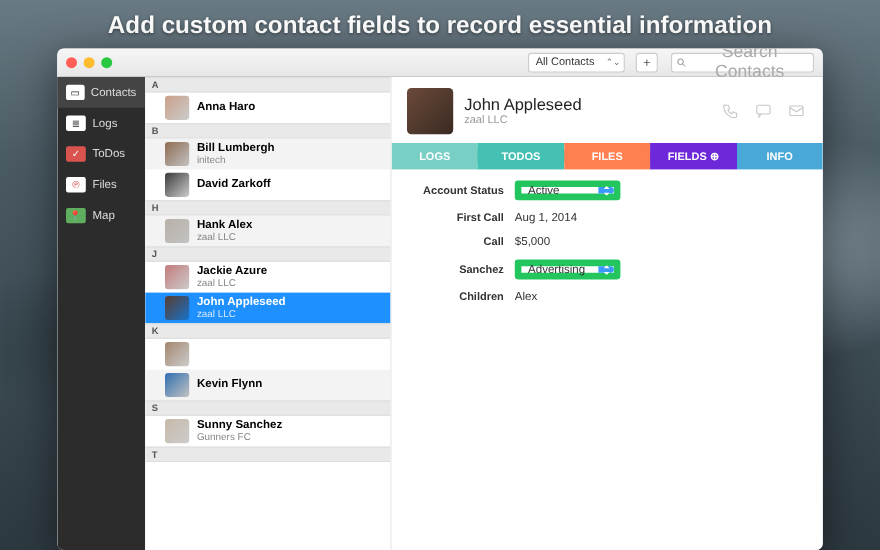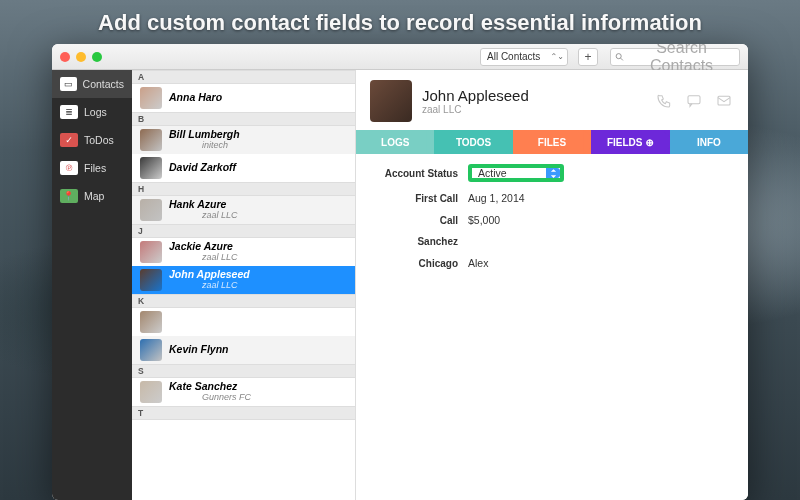--- a/index.html
+++ b/index.html
@@ -64,29 +64,29 @@
     width:18px;height:14px;border-radius:2px;display:flex;align-items:center;justify-content:center;
     font-size:9px;
   }
   
   .list { width:224px; background:#fff; border-right:1px solid #ddd; overflow:hidden; font-size:11px;}
   .sect{
     background:#e9e9e9;color:#555;font-size:8.5px;font-weight:700;
     padding:1px 6px;border-top:1px solid #ddd;border-bottom:1px solid #ddd;
   }
   .row{
-    display:flex;align-items:center;gap:7px;padding:3px 8px;height:28px;font-style:italic;
+    display:flex;align-items:center;gap:7px;padding:3px 18px;height:28px;
   }
   .row.alt{background:#f3f3f3;}
   .row.sel{background:#1e90ff;color:#fff;}
   .row.sel .sub{color:#d3e8ff;}
   .avatar{width:22px;height:22px;border-radius:3px;flex-shrink:0;}
   .row .txt{display:flex;flex-direction:column;line-height:1.1;}
   .row .name{font-weight:700;font-size:10.5px;}
-  .row .sub{font-size:9px;color:#888;margin-left:33px;}
+  .row .sub{font-size:9px;color:#888;}
   
   .detail{flex:1;background:#fff;display:flex;flex-direction:column;overflow:hidden;}
   .d-header{display:flex;align-items:center;padding:10px 14px 8px;gap:10px;}
   .d-avatar{width:42px;height:42px;border-radius:4px;background:linear-gradient(135deg,#6b4a3a,#3a2a22);flex-shrink:0;}
   .d-title .nm{font-size:15px;font-weight:400;color:#222;}
   .d-title .co{font-size:10px;color:#999;}
   .d-header .sp{flex:1;}
   .d-actions{display:flex;gap:10px;color:#c8c8c8;}
   .d-actions .ic{width:20px;height:16px;}
   
@@ -97,21 +97,21 @@
   .tab:last-child::after{display:none;}
   .t-logs{background:#79cfc4;} .t-todos{background:#45c1b3;}
   .t-files{background:#ff7f50;} .t-fields{background:#6d28d9;} .t-info{background:#4aa8d8;}
   .tab .plus{font-size:10px;}
   
   .fields{padding:10px 16px;font-size:10.5px;color:#333;}
   .frow{display:flex;align-items:center;margin-bottom:10px;}
   .flabel{width:96px;text-align:right;padding-right:10px;color:#333;font-weight:600;font-size:10px;}
   .fval{color:#333;}
   .fsel{
-    display:inline-flex;align-items:center;border:4px solid #22c55e;border-radius:3px;
+    display:inline-flex;align-items:center;border:6px solid #22c55e;border-radius:3px;
     height:18px;padding:0 16px 0 6px;position:relative;min-width:96px;background:#fff;color:#333;
   }
   .fsel .arrow{
     position:absolute;right:0;top:0;bottom:0;width:14px;background:#3b99fc;
     border-radius:0 3px 3px 0;display:flex;align-items:center;justify-content:center;
   }
   .fsel .arrow svg{width:7px;height:9px;fill:#fff;}
 </style>
 </head>
 <body>
@@ -186,21 +186,21 @@
         <div class="row">
           <div class="avatar" style="background: linear-gradient(135deg, rgb(58, 58, 58), rgba(0, 0, 0, 0.2));"></div>
           <div class="txt">
             <div class="name">David Zarkoff</div>
           </div>
         </div>
         <div class="sect">H</div>
         <div class="row alt">
           <div class="avatar" style="background: linear-gradient(135deg, rgb(184, 176, 167), rgba(0, 0, 0, 0.2));"></div>
           <div class="txt">
-            <div class="name">Hank Azure</div>
+            <div class="name">Hank Alex</div>
             <div class="sub">zaal LLC</div>
           </div>
         </div>
         <div class="sect">J</div>
         <div class="row">
           <div class="avatar" style="background: linear-gradient(135deg, rgb(196, 122, 122), rgba(0, 0, 0, 0.2));"></div>
           <div class="txt">
             <div class="name">Jackie Azure</div>
             <div class="sub">zaal LLC</div>
           </div>
@@ -219,21 +219,21 @@
         <div class="row alt">
           <div class="avatar" style="background: linear-gradient(135deg, rgb(46, 111, 176), rgba(0, 0, 0, 0.2));"></div>
           <div class="txt">
             <div class="name">Kevin Flynn</div>
           </div>
         </div>
         <div class="sect">S</div>
         <div class="row">
           <div class="avatar" style="background: linear-gradient(135deg, rgb(199, 185, 168), rgba(0, 0, 0, 0.2));"></div>
           <div class="txt">
-            <div class="name">Kate Sanchez</div>
+            <div class="name">Sunny Sanchez</div>
             <div class="sub">Gunners FC</div>
           </div>
         </div>
         <div class="sect">T</div>
       </div>
 
     <div class="detail">
       <div class="d-header">
         <div class="d-avatar"></div>
         <div class="d-title">
@@ -288,21 +288,29 @@
           <div class="frow">
             <div class="flabel">First Call</div>
             <div class="fval">Aug 1, 2014</div>
           </div>
           <div class="frow">
             <div class="flabel">Call</div>
             <div class="fval">$5,000</div>
           </div>
           <div class="frow">
             <div class="flabel">Sanchez</div>
-          </div>
-          <div class="frow">
-            <div class="flabel">Chicago</div>
+            <div class="fsel">
+              <span>Advertising</span>
+              <div class="arrow">
+                <svg viewBox="0 0 8 10">
+                  <path d="M4 0l3 3H1zM4 10L1 7h6z"></path>
+                </svg>
+              </div>
+            </div>
+          </div>
+          <div class="frow">
+            <div class="flabel">Children</div>
             <div class="fval">Alex</div>
           </div>
         </div>
     </div>
   </div>
 </div>
 
 </body></html>

